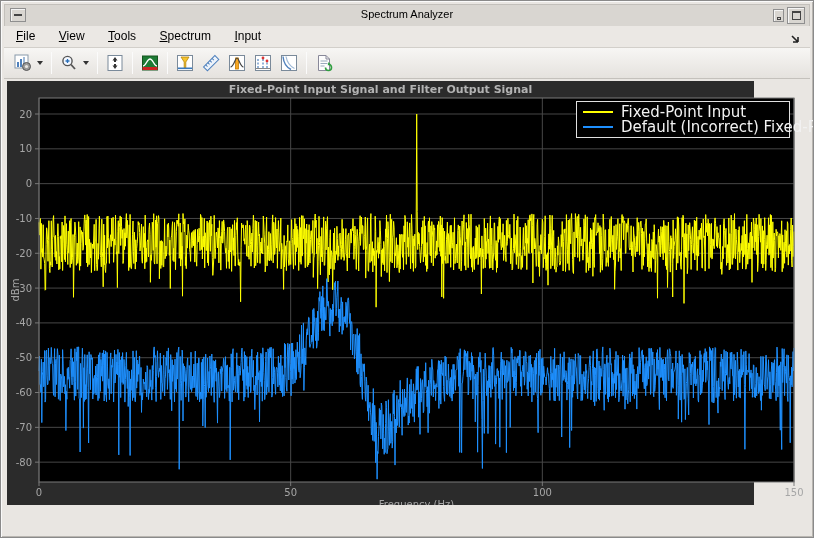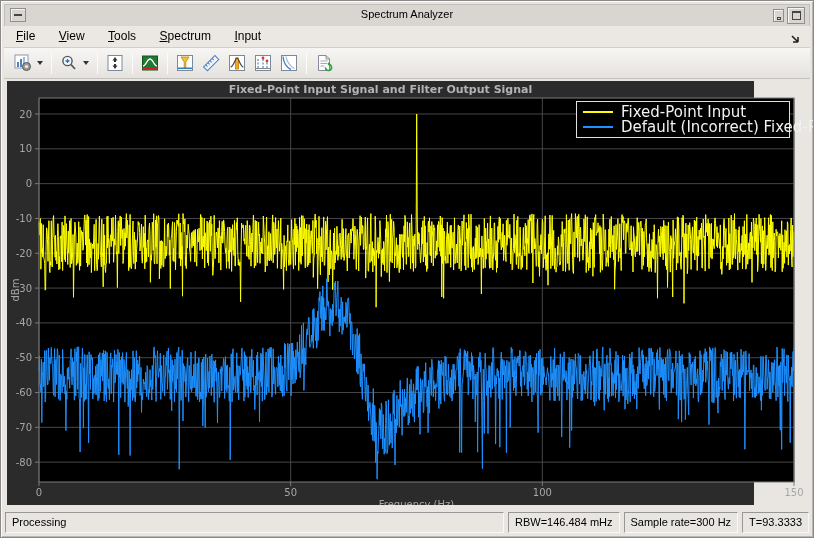--- a/index.html
+++ b/index.html
@@ -232,20 +232,14 @@
         <div class="legend-line" id="legend-line-0" style="background: rgb(255, 255, 0);"></div>
         <div class="legend-label">Fixed-Point Input</div>
       </div>
       <div class="legend-row">
         <div class="legend-line" id="legend-line-1" style="background: rgb(30, 144, 255);"></div>
         <div class="legend-label">Default (Incorrect) Fixed-Point Output</div>
       </div>
     </div>
   </div>
 
-  <div class="statusbar">
-    <div class="status-panel status-msg">Processing</div>
-    <div class="status-panel">RBW=146.484 mHz</div>
-    <div class="status-panel">Sample rate=300 Hz</div>
-    <div class="status-panel">T=93.3333</div>
-  </div>
 
 </div>
 
 </body></html>

